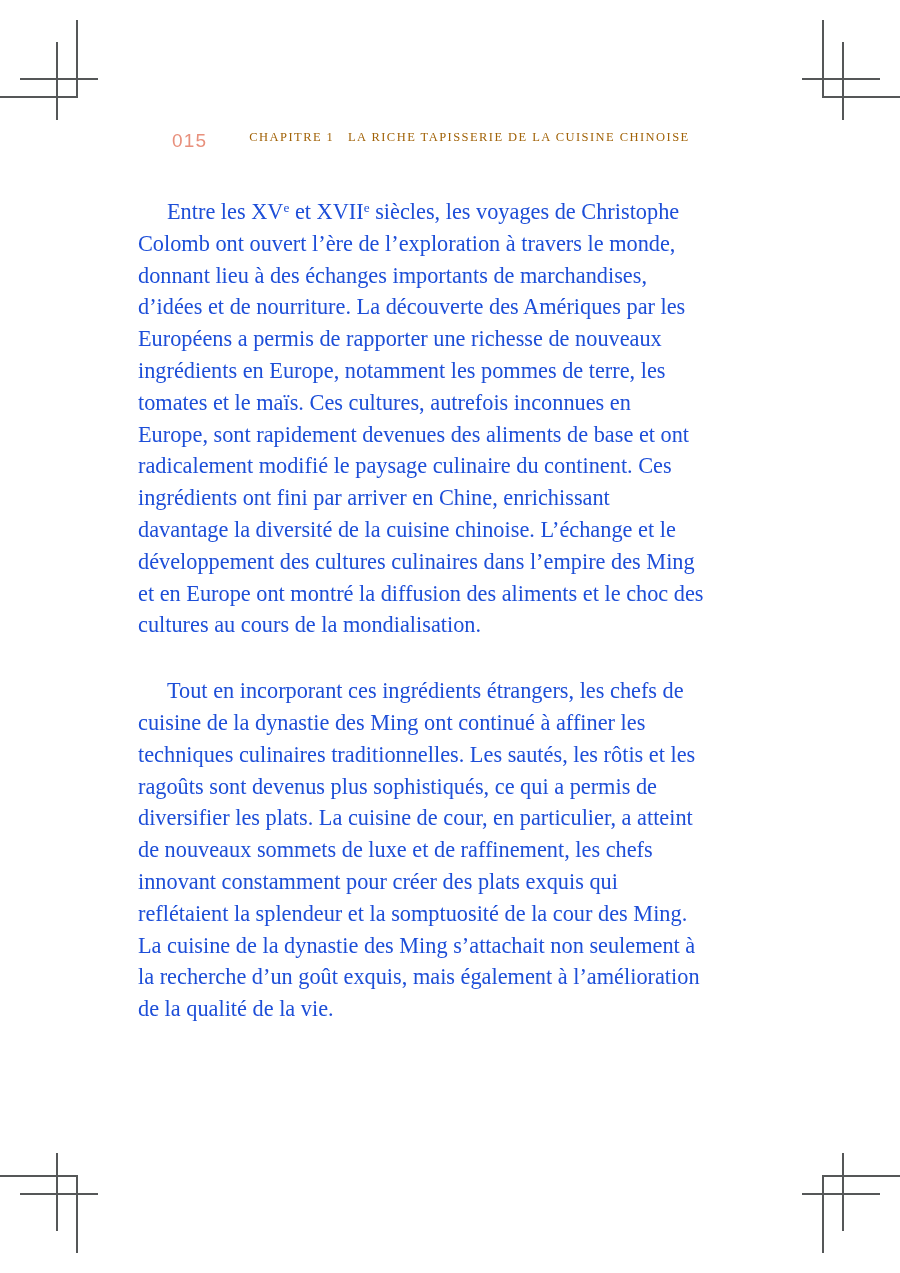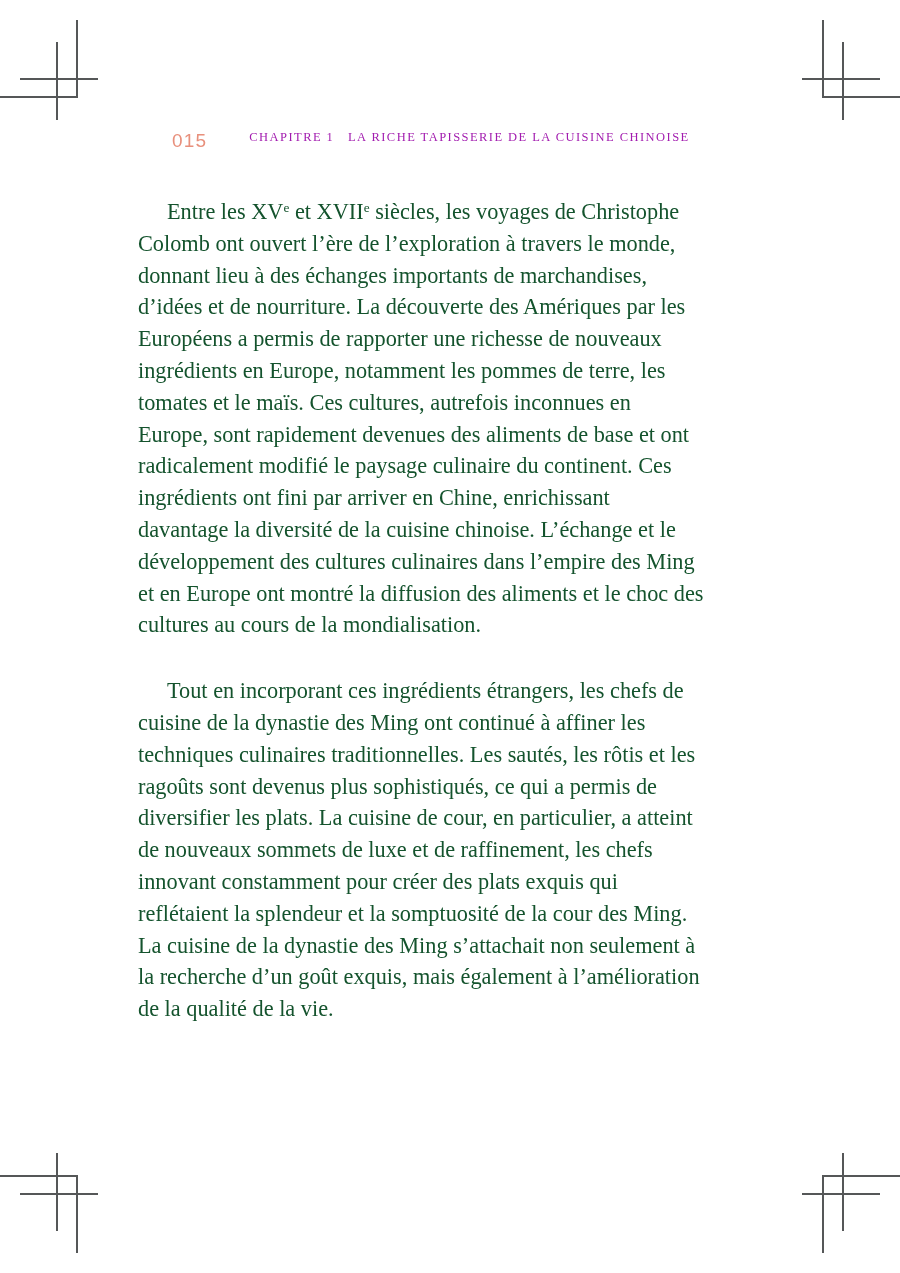--- a/index.html
+++ b/index.html
@@ -62,36 +62,36 @@
     font-size: 19px;
     letter-spacing: 1.2px;
     color: #e8907c;
     font-weight: 400;
   }
   .runhead-title {
     margin-left: 42px;
     font-family: "Liberation Serif", "DejaVu Serif", serif;
     font-size: 12.5px;
     letter-spacing: 1.45px;
-    color: #a21caf;
+    color: #a16207;
     white-space: pre;
   }
 
   
   .body {
     position: absolute;
     left: 138px;
     top: 196px;
     width: 566px;
   }
   .para {
     margin: 0 0 34px 0;
     font-size: 22.3px;
     line-height: 31.8px;
-    color: #14532d;
+    color: #1d4ed8;
     text-align: left;
     text-indent: 29px;
     -webkit-font-smoothing: antialiased;
   }
   .para:last-child { margin-bottom: 0; }
   sup {
     font-size: 0.6em;
     vertical-align: 0.52em;
     line-height: 0;
   }

